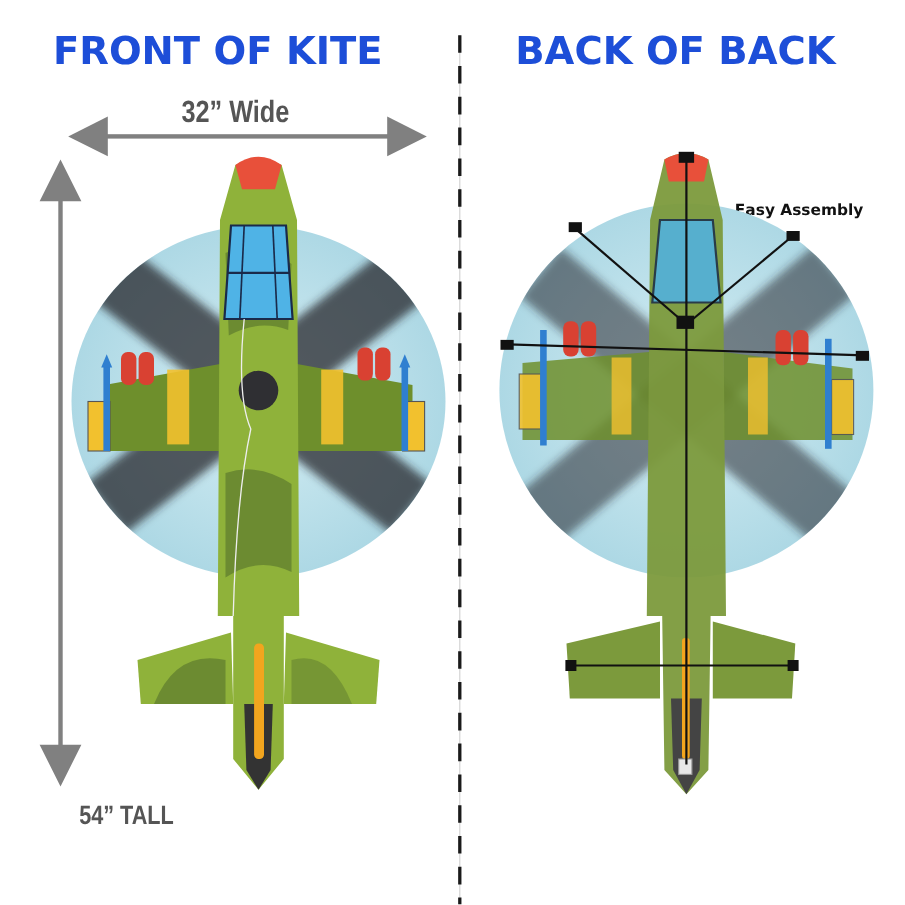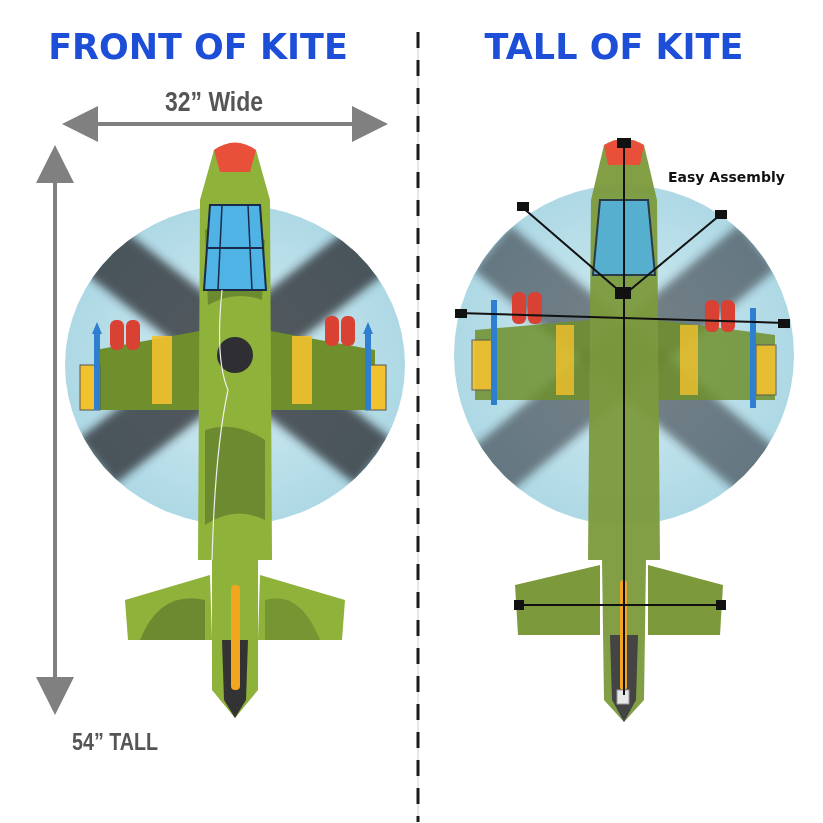--- a/index.html
+++ b/index.html
@@ -1,27 +1,27 @@
 <!DOCTYPE html>
 <html><head>
 <meta charset="utf-8">
 <style>
   html, body { margin: 0; padding: 0; background: #ffffff; }
   body { width: 823px; height: 823px; position: relative; overflow: hidden; font-family: "Liberation Sans", sans-serif; }
   .abs { position: absolute; }
   .title { font-family: "DejaVu Sans", sans-serif; font-weight: bold; font-size: 35px; color: #1d4ed8; letter-spacing: 0px; white-space: nowrap; transform: translateX(-50%); }
   .dim-label { font-family: "Liberation Sans", sans-serif; font-weight: bold; color: #555; white-space: nowrap; transform: scaleX(0.82); transform-origin: left center; }
-  .note { font-family: "DejaVu Sans", sans-serif; font-weight: bold; font-size: 14px; color: #111; white-space: nowrap; }
+  .note { font-family: "DejaVu Sans", sans-serif; font-weight: bold; font-size: 14px; color: #111; white-space: nowrap; margin-top: 14px; }
   svg { position: absolute; left: 0; top: 0; }
 </style>
 </head>
 <body>
 
 <div class="abs title" style="left:198px; top:27px;">FRONT OF KITE</div>
-<div class="abs title" style="left:614px; top:27px;">TALL OF KITE</div>
+<div class="abs title" style="left:614px; top:27px;">BACK OF BACK</div>
 
 <div class="abs dim-label" style="left:165px; top:86px; font-size:28px;">32” Wide</div>
 <div class="abs dim-label" style="left:72px; top:728px; font-size:24px;">54” TALL</div>
 
 <div class="abs note" style="left:668px; top:169px;">Easy Assembly</div>
 
 <svg width="823" height="823" viewBox="0 0 823 823" style="z-index:0; pointer-events:none;">
   <defs>
     <radialGradient id="skyGrad" cx="50%" cy="50%" r="55%">
       <stop offset="0%" stop-color="#d6eef4"></stop>

